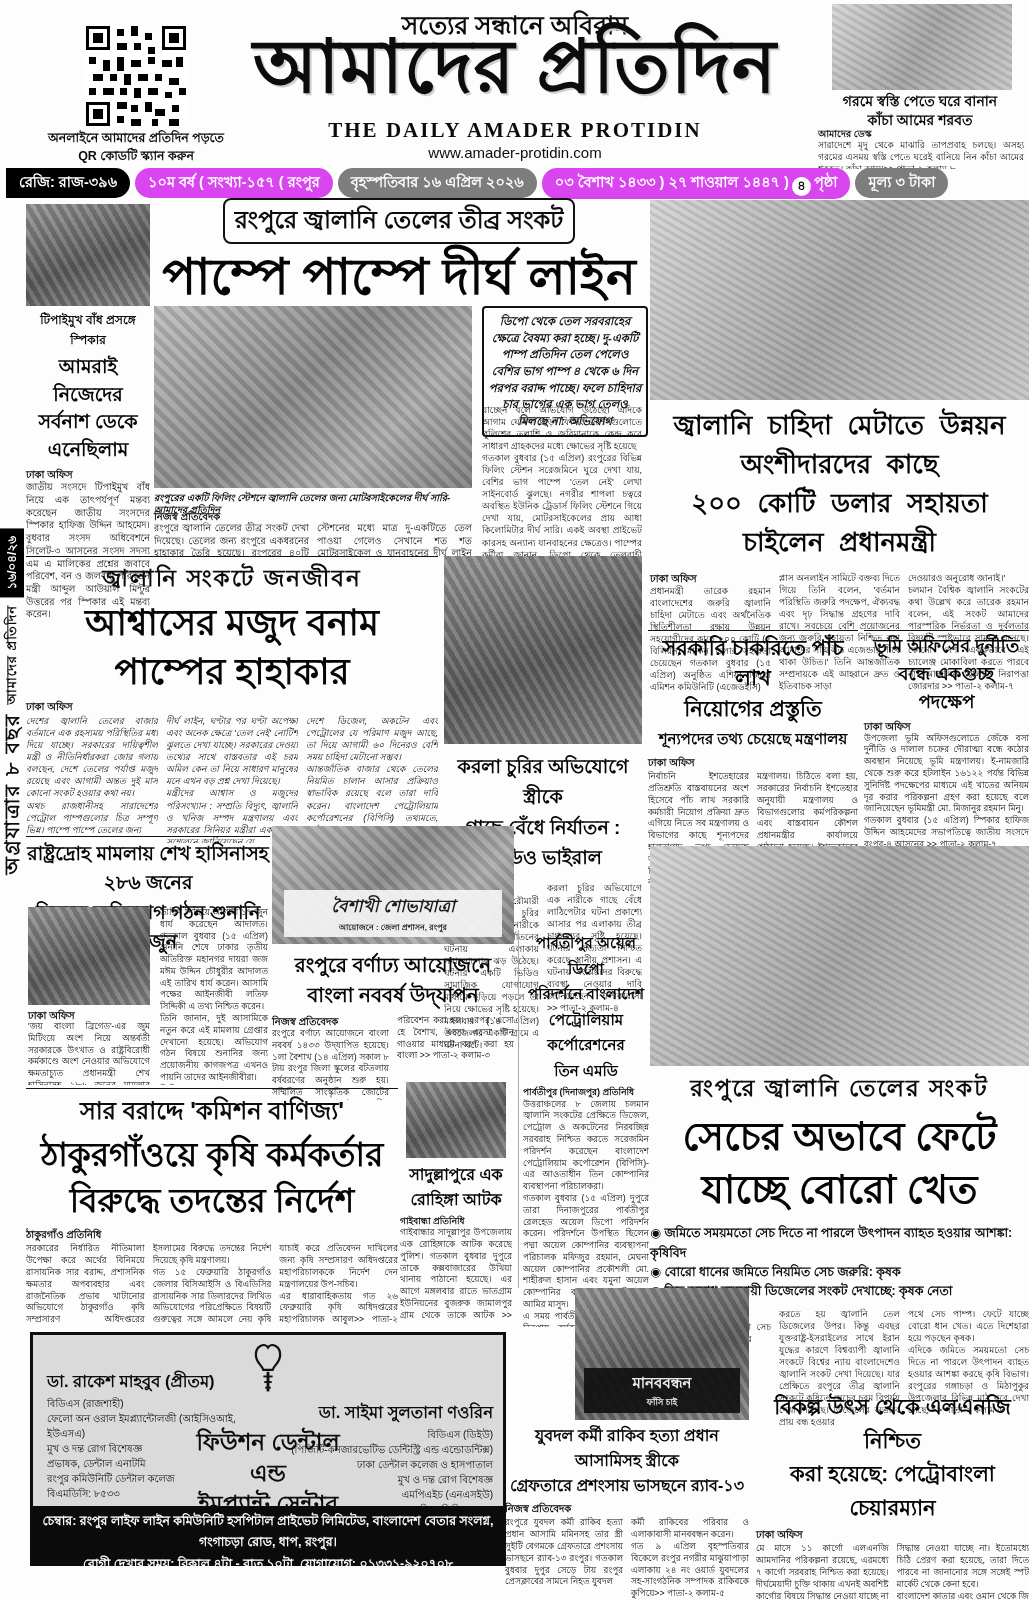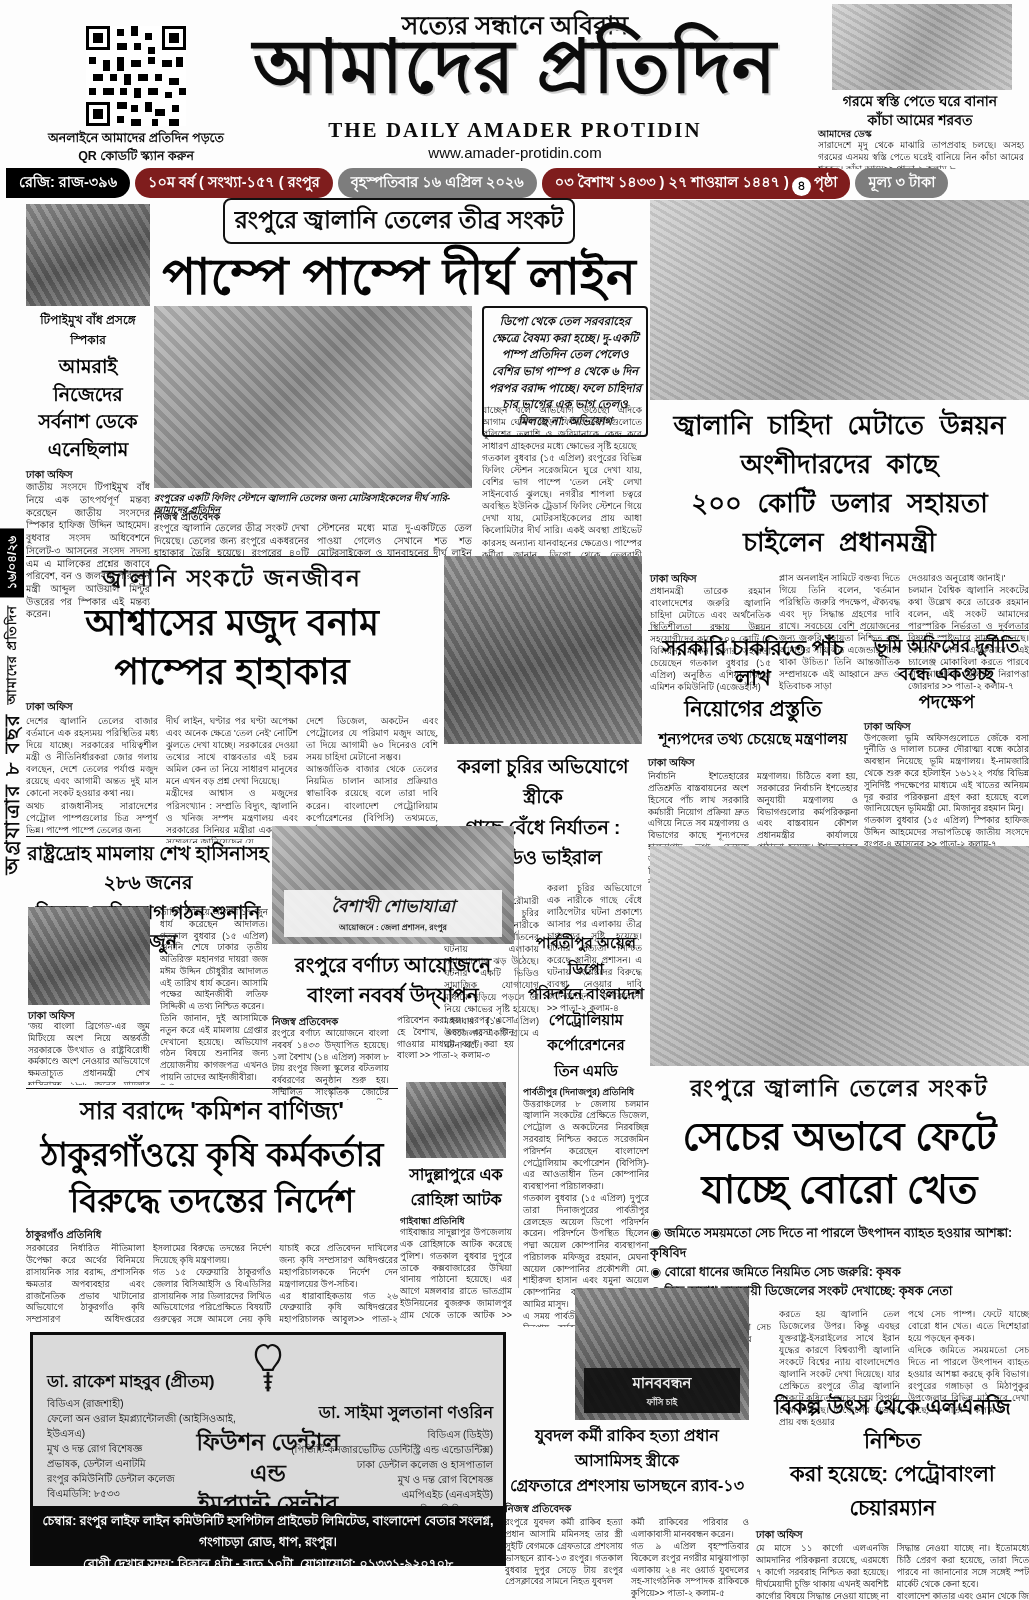--- a/index.html
+++ b/index.html
@@ -24,21 +24,21 @@
   #slogan{font-size:25px;font-weight:bold;text-align:center;}
   #title{font-size:74px;font-weight:900;text-align:center;line-height:1.12;letter-spacing:1px;
          text-shadow:2px 2px 0 #cfcfcf;}
   #title-en{font-family:"Liberation Serif","DejaVu Serif",serif;font-size:21px;font-weight:bold;text-align:center;letter-spacing:2px;}
   #website{font-size:15px;text-align:center;}
   .qr-cap{font-size:12.5px;font-weight:bold;text-align:center;line-height:1.4;}
   
   #infobar{left:6px;top:168px;width:1016px;height:30px;display:flex;align-items:center;gap:5px;}
   .pill{color:#fff;font-weight:bold;font-size:14.5px;padding:3px 13px;white-space:nowrap;border-radius:15px;}
   .p-black{background:#000;border-radius:0 16px 16px 0;}
-  .p-dark{background:#7f1d1d;text-align:right;}
+  .p-dark{background:#d946ef;text-align:right;}
   .p-gray{background:#7d7d7d;}
   .pgnum{display:inline-flex;width:19px;height:19px;border-radius:50%;background:#fff;color:#000;
          align-items:center;justify-content:center;font-size:13px;vertical-align:-3px;margin:0 3px;}
   
   .vtext{writing-mode:vertical-rl;transform:rotate(180deg);font-weight:bold;text-align:center;}
   
   .introbox{border:2px solid #111;border-radius:4px;font-size:11.5px;font-weight:bold;font-style:italic;
             text-align:center;line-height:1.45;padding:5px 4px;white-space:pre-line;}
   .kbox{border:2px solid #111;border-radius:8px;padding:1px 10px;display:inline-block;}
   .bullet-row{font-size:12.5px;font-weight:bold;line-height:1.55;text-align:left;}
@@ -176,21 +176,21 @@
       <div class="bodytext" style="height:122px;font-size:9px;">দেওয়ারও অনুরোধ জানাই।'
 চলমান বৈশ্বিক জ্বালানি সংকটের কথা উল্লেখ করে তারেক রহমান বলেন, এই সংকট আমাদের পারস্পরিক নির্ভরতা ও দুর্বলতার বিষয়টি স্পষ্টভাবে সামনে এনেছে। কোনো দেশ এককভাবে এই চ্যালেঞ্জ মোকাবিলা করতে পারবে না। আঞ্চলিক জ্বালানি নিরাপত্তা জোরদার &gt;&gt; পাতা-২ কলাম-৭</div>
     </div>
   </div>
 
   <div class="abs rule-t" style="left:26px;top:556px;width:412px;height:280px;">
     <div class="kicker" style="font-size:23px;margin-top:3px;letter-spacing:2px;">জ্বালানি সংকটে জনজীবন</div>
     <div class="headline" style="font-size:36px;line-height:1.35;">আশ্বাসের মজুদ বনাম
 পাম্পের হাহাকার</div>
     <div class="byline" style="margin-top:4px;">ঢাকা অফিস</div>
-    <div class="cols" style="margin-top:2px;height:128px;">
+    <div class="cols" style="margin-top:2px;height:128px;font-style:italic;">
       <div class="bodytext" style="height:128px;font-size:9px;">দেশের জ্বালানি তেলের বাজার বর্তমানে এক রহস্যময় পরিস্থিতির মধ্য দিয়ে যাচ্ছে। সরকারের দায়িত্বশীল মন্ত্রী ও নীতিনির্ধারকরা জোর গলায় বলছেন, দেশে তেলের পর্যাপ্ত মজুদ রয়েছে এবং আগামী অন্তত দুই মাস কোনো সংকট হওয়ার কথা নয়।
 অথচ রাজধানীসহ সারাদেশের পেট্রোল পাম্পগুলোর চিত্র সম্পূর্ণ ভিন্ন। পাম্পে পাম্পে তেলের জন্য</div>
       <div class="bodytext" style="height:128px;font-size:9px;">দীর্ঘ লাইন, ঘণ্টার পর ঘণ্টা অপেক্ষা এবং অনেক ক্ষেত্রে 'তেল নেই' নোটিশ ঝুলতে দেখা যাচ্ছে। সরকারের দেওয়া তথ্যের সাথে বাস্তবতার এই চরম অমিল কেন তা নিয়ে সাধারণ মানুষের মনে এখন বড় প্রশ্ন দেখা দিয়েছে।
 মন্ত্রীদের আশ্বাস ও মজুদের পরিসংখ্যান : সম্প্রতি বিদ্যুৎ, জ্বালানি ও খনিজ সম্পদ মন্ত্রণালয় এবং সরকারের সিনিয়র মন্ত্রীরা এক সংবাদ সম্মেলনে জানিয়েছেন যে,</div>
       <div class="bodytext" style="height:128px;font-size:9px;">দেশে ডিজেল, অকটেন এবং পেট্রোলের যে পরিমাণ মজুদ আছে, তা দিয়ে আগামী ৬০ দিনেরও বেশি সময় চাহিদা মেটানো সম্ভব।
 আন্তর্জাতিক বাজার থেকে তেলের নিয়মিত চালান আসার প্রক্রিয়াও স্বাভাবিক রয়েছে বলে তারা দাবি করেন। বাংলাদেশ পেট্রোলিয়াম কর্পোরেশনের (বিপিসি) তথ্যমতে, বর্তমানে মজুদাগারগুলোতে রেকর্ড পরিমাণ জ্বালানি তেল সংরক্ষিত আছে&gt;&gt; পাতা-২ কলাম-২</div>
     </div>
   </div>
 
   <div class="abs" style="left:444px;top:556px;width:198px;height:524px;">

